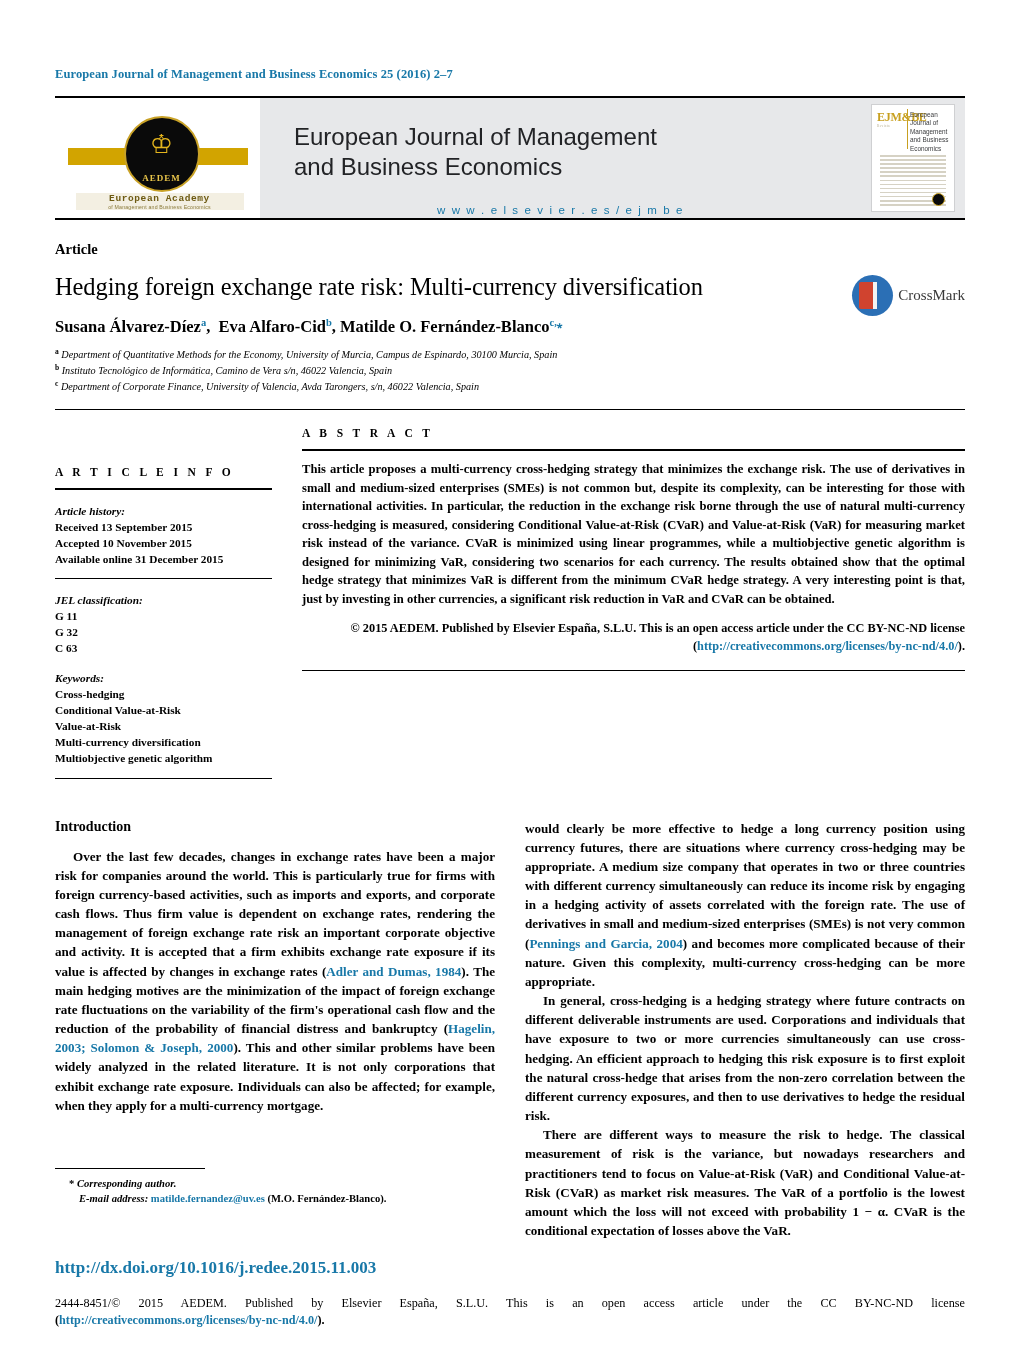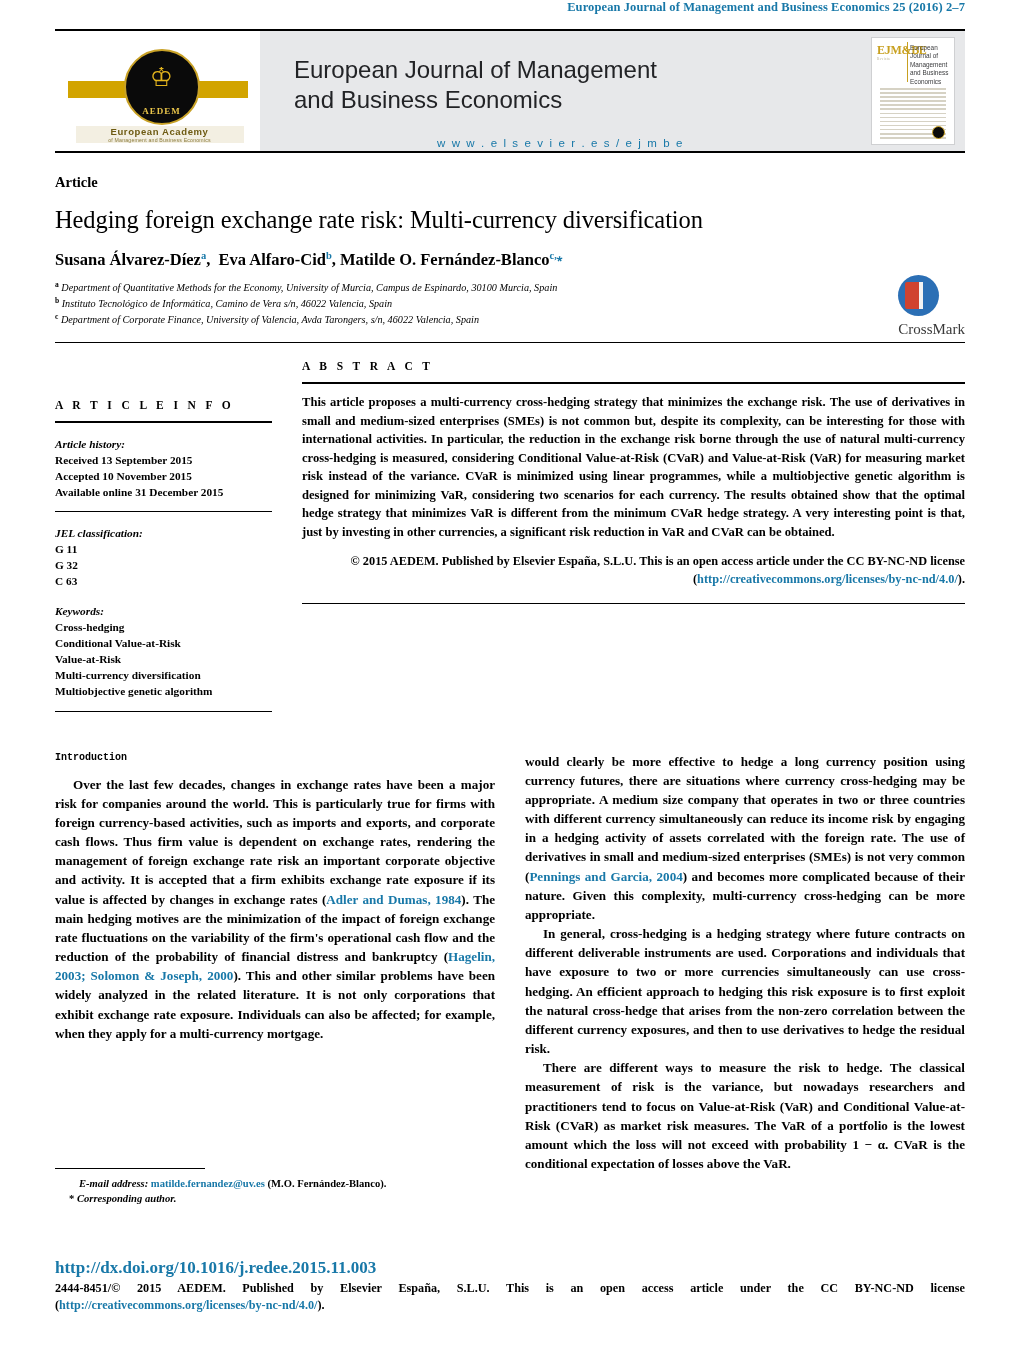--- a/index.html
+++ b/index.html
@@ -18,26 +18,27 @@
   .page {
     width: 1020px;
     height: 1351px;
     position: relative;
     box-sizing: border-box;
     padding: 0 55px;
   }
 
   
   .running-head {
-    text-align: right;
+    text-align: left;
     color: #1878a8;
     font-family: "Liberation Serif", serif;
     font-weight: bold;
     font-size: 12.5px;
     letter-spacing: 0.1px;
+    padding-top: 67px;
   }
 
   
   .masthead {
     margin-top: 14px;
     height: 120px;
     display: flex;
     align-items: stretch;
     border-top: 2px solid #000;
     border-bottom: 2px solid #000;
@@ -97,21 +98,21 @@
   }
   .aedem-caption {
     position: absolute;
     bottom: -2px;
     left: 8px;
     width: 168px;
     background: #f3efe2;
     text-align: center;
   }
   .aedem-caption .l1 {
-    font-family: Liberation Sans, sans-serif;
+    font-family: Liberation Mono, monospace;
     font-size: 9.5px;
     font-weight: bold;
     color: #6d5a12;
     letter-spacing: 0.6px;
   }
   .aedem-caption .l2 {
     font-family: "Liberation Sans", sans-serif;
     font-size: 5.2px;
     color: #8a7a3a;
     letter-spacing: 0.2px;
@@ -228,22 +229,22 @@
     font-weight: normal;
     margin: 16px 0 0 0;
     letter-spacing: -0.1px;
     line-height: 1.1;
   }
   .crossmark {
     position: absolute;
     right: 55px;
     top: 275px;
     display: flex;
+    align-items: center;
     gap: 5px;
-    flex-direction: column;
   }
   .cm-badge {
     width: 41px;
     height: 41px;
     border-radius: 50%;
     background: #2b6fb5;
     position: relative;
     overflow: hidden;
   }
   .cm-badge::before {
@@ -362,23 +363,23 @@
   .body-cols {
     display: flex;
     gap: 30px;
     margin-top: 40px;
   }
   .bcol {
     width: 440px;
     flex: none;
   }
   .body-heading {
-    font-family: Liberation Mono, monospace;
-    font-weight: bold;
-    font-size: 10px;
+    font-family: Liberation Serif, serif;
+    font-weight: bold;
+    font-size: 14px;
     margin-bottom: 12px;
   }
   .para {
     font-family: "Liberation Serif", serif;
     font-size: 13.1px;
     line-height: 1.465;
     text-align: justify;
     text-indent: 18px;
     margin: 0;
     font-weight: bold;
@@ -418,25 +419,25 @@
   }
   .footer-doi {
     font-family: "Liberation Serif", serif;
     font-size: 17px;
     color: #1878a8;
     font-weight: bold;
   }
   .footer-legal {
     font-family: "Liberation Serif", serif;
     font-size: 12.2px;
-    font-weight: bold;
+    font-weight: normal;
     text-align: justify;
     text-align-last: justify;
     line-height: 1.42;
-    margin-top: 2px;
+    margin-top: 17px;
   }
   .footer-legal2 {
     font-family: "Liberation Serif", serif;
     font-size: 12.2px;
     font-weight: bold;
     line-height: 1.42;
   }
 </style>
 </head>
 <body>
@@ -566,29 +567,29 @@
     </div>
     <div class="bcol">
       <p class="para" id="rp0" style="text-indent:0"><span>would clearly be more effective to hedge a long currency position using currency futures, there are situations where currency cross-hedging may be appropriate. A medium size company that operates in two or three countries with different currency simultaneously can reduce its income risk by engaging in a hedging activity of assets correlated with the foreign rate. The use of derivatives in small and medium-sized enterprises (SMEs) is not very common (</span><span class="link">Pennings and Garcia, 2004</span><span>) and becomes more complicated because of their nature. Given this complexity, multi-currency cross-hedging can be more appropriate.</span></p>
       <p class="para" id="rp1"><span>In general, cross-hedging is a hedging strategy where future contracts on different deliverable instruments are used. Corporations and individuals that have exposure to two or more currencies simultaneously can use cross-hedging. An efficient approach to hedging this risk exposure is to first exploit the natural cross-hedge that arises from the non-zero correlation between the different currency exposures, and then to use derivatives to hedge the residual risk.</span></p>
       <p class="para" id="rp2"><span>There are different ways to measure the risk to hedge. The classical measurement of risk is the variance, but nowadays researchers and practitioners tend to focus on Value-at-Risk (VaR) and Conditional Value-at-Risk (CVaR) as market risk measures. The VaR of a portfolio is the lowest amount which the loss will not exceed with probability 1 − α. CVaR is the conditional expectation of losses above the VaR.</span></p>
     </div>
   </div>
 
   <div class="footnote">
     <div class="fn-rule"></div>
+    <div class="fn-line" style="padding-left:14px">
+      <span>*</span>
+      <span class="ital">Corresponding author.</span>
+    </div>
     <div class="fn-line" style="padding-left:24px">
       <span class="ital">E-mail address:</span>
       <span class="link">matilde.fernandez@uv.es</span>
       <span>(M.O. Fernández-Blanco).</span>
     </div>
-    <div class="fn-line" style="padding-left:14px">
-      <span>*</span>
-      <span class="ital">Corresponding author.</span>
-    </div>
   </div>
 
   <div class="page-footer">
     <div class="footer-doi">http://dx.doi.org/10.1016/j.redee.2015.11.003</div>
     <div class="footer-legal">2444-8451/© 2015 AEDEM. Published by Elsevier España, S.L.U. This is an open access article under the CC BY-NC-ND license</div>
     <div class="footer-legal2"><span>(</span><span class="link">http://creativecommons.org/licenses/by-nc-nd/4.0/</span><span>).</span></div>
   </div>
 
 </div>
 

